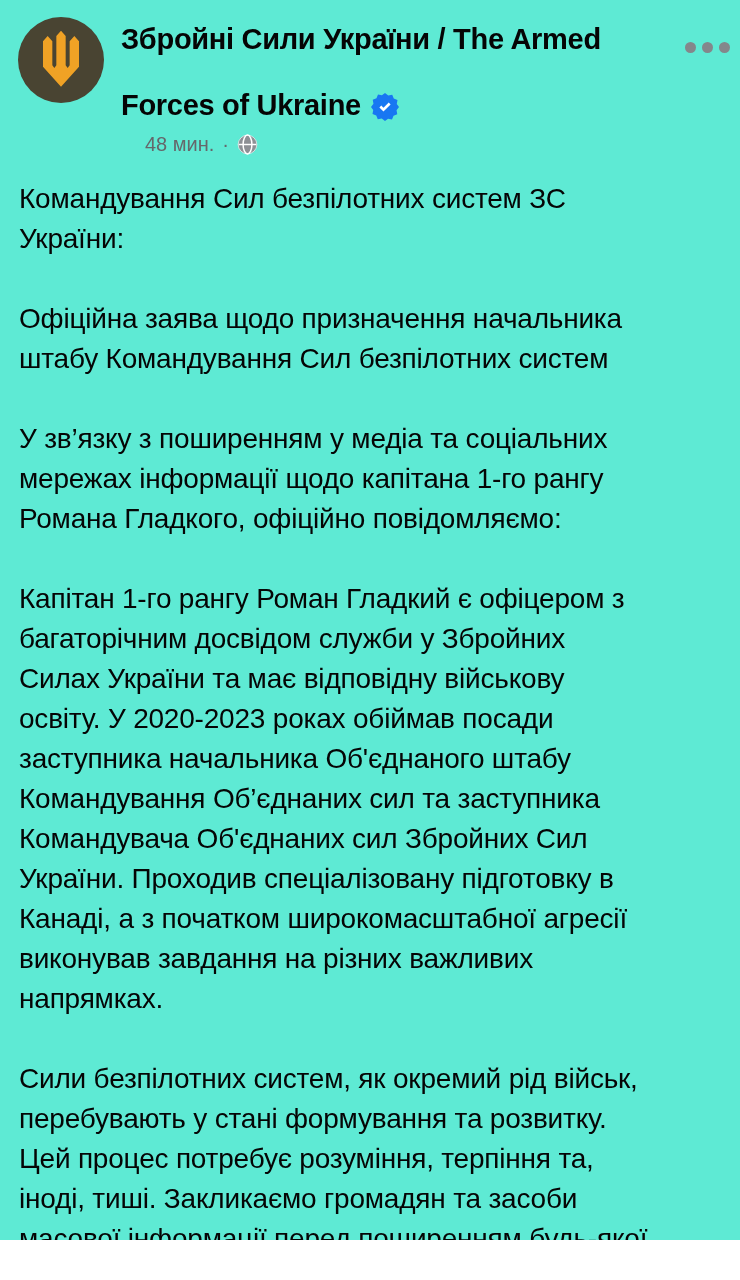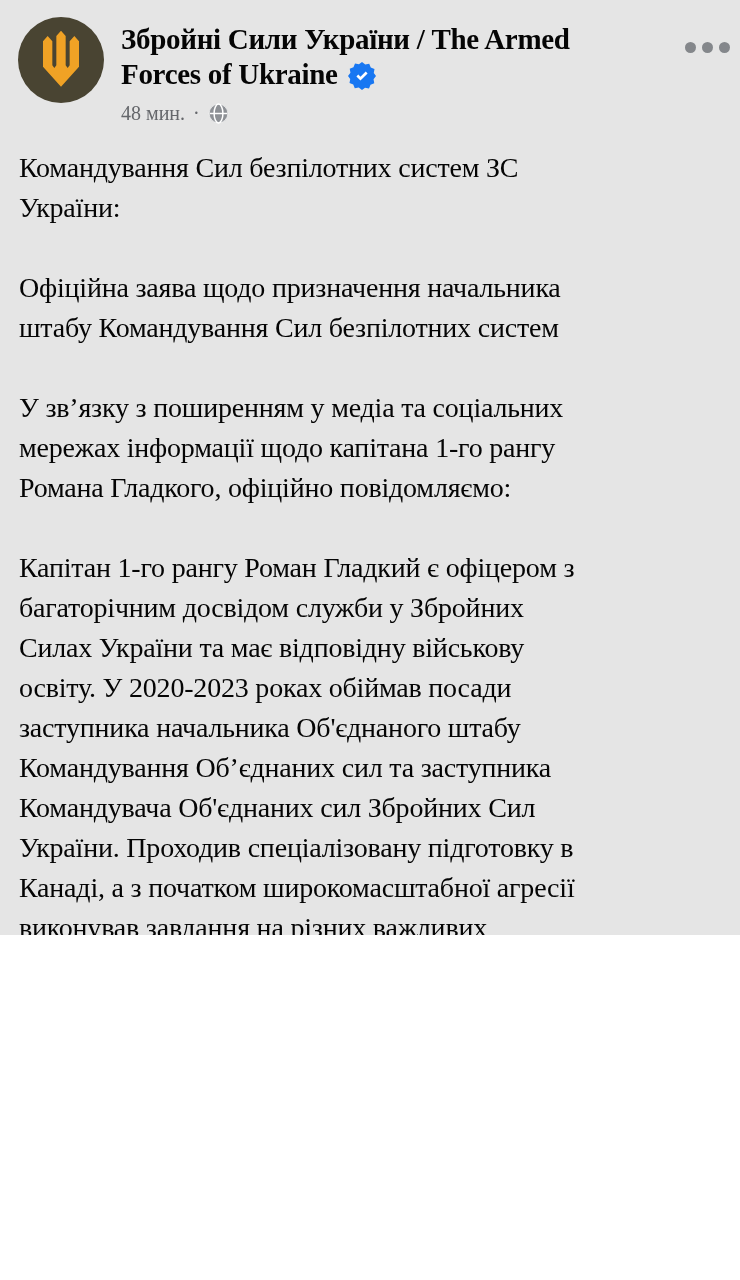--- a/index.html
+++ b/index.html
@@ -1,45 +1,45 @@
 <!DOCTYPE html>
 <html><head>
 <meta charset="utf-8">
 <style>
   html, body { margin: 0; padding: 0; background: #ffffff; }
   .post {
     position: relative;
     width: 740px;
-    height: 935px;
-    background: #e5e5e5;
-    font-family: Liberation Serif, serif;
+    height: 1240px;
+    background: #5eead4;
+    font-family: Liberation Sans, sans-serif;
     overflow: hidden;
   }
   .header { display: flex; align-items: flex-start; padding: 17px 60px 0 18px; }
   .avatar {
     width: 86px; height: 86px; border-radius: 50%;
     background: #494432;
     display: flex; align-items: center; justify-content: center;
     flex-shrink: 0; cursor: pointer;
   }
   .avatar svg { display: block; }
   .header-text { margin-left: 17px; margin-top: 5px; min-width: 0; }
   .page-name {
     font-size: 29px; font-weight: 700; color: #050505;
     line-height: 35px; letter-spacing: -0.3px; cursor: pointer;
   }
   .name-line { display: block; white-space: nowrap; }
-  .name-line2 { display: flex; align-items: center; gap: 10px; }
+  .name-line2 { display: flex; align-items: center; gap: 10px; margin-top: 31px; }
   .badge { display: inline-flex; flex-shrink: 0; margin-top: 2px; }
   .meta {
     margin-top: 9px; display: flex; align-items: center; gap: 8px;
     color: #65676B; font-size: 20px; line-height: 24px;
   }
   .meta .sep { color: #65676B; }
-  .timestamp { cursor: pointer; }
+  .timestamp { cursor: pointer; margin-left: 24px; }
   .menu-btn {
     position: absolute; top: 36px; right: 4px;
     display: flex; gap: 6px; padding: 6px; cursor: pointer;
   }
   .menu-dot { width: 11px; height: 11px; border-radius: 50%; background: #84878B; }
   .post-text {
     margin-top: 23px;
     padding: 0 14px 0 19px;
     font-size: 28px;
     line-height: 40px;

